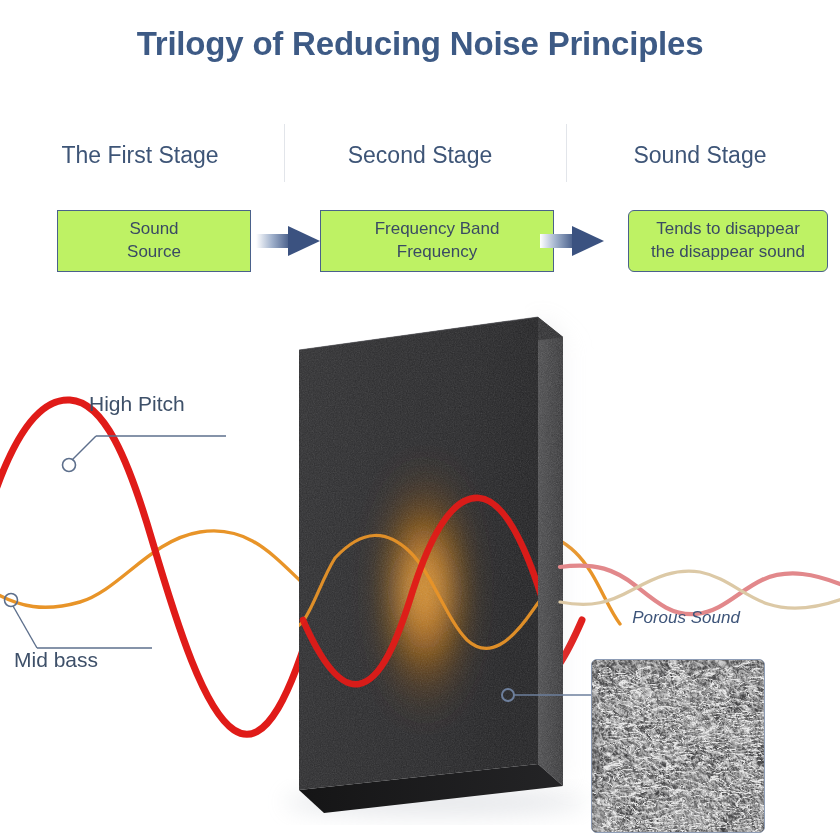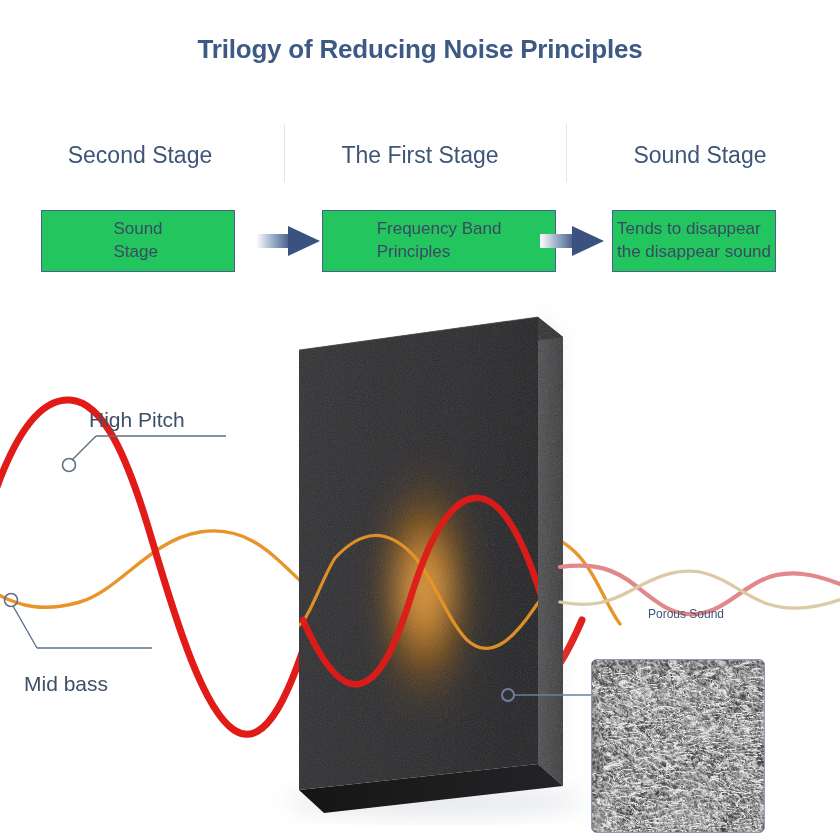--- a/index.html
+++ b/index.html
@@ -12,24 +12,24 @@
   #root {
     position: relative;
     width: 840px; height: 840px;
     background: #ffffff;
     overflow: hidden;
   }
 
   
   #title {
     position: absolute;
-    left: 0; top: 32px;
+    left: 0; top: 22px;
     width: 840px;
     text-align: center;
-    font-size: 26px;
+    font-size: 33px;
     font-weight: bold;
     line-height: 1.32;
     color: #3d5a85;
     letter-spacing: -0.2px;
   }
 
   
   #stages {
     position: absolute;
     left: 0; top: 132px;
@@ -58,31 +58,33 @@
   #flow {
     position: absolute;
     left: 0; top: 210px;
     width: 840px; height: 62px;
   }
   .fbox {
     position: absolute;
     top: 0;
     height: 62px;
     border: 1px solid #4a618b;
-    background: #22c55e;
+    background: #bef264;
     display: flex;
     align-items: center;
     justify-content: center;
+    text-align: center;
     font-size: 17px;
     line-height: 1.35;
     color: #3a4a63;
+    margin-left: 16px;
   }
   #fbox0 { left: 41px;  width: 194px; }
-  #fbox1 { left: 322px; width: 234px; }
-  #fbox2 { left: 612px; width: 164px; }
+  #fbox1 { left: 304px; width: 234px; }
+  #fbox2 { left: 612px; width: 200px; border-radius: 6px; }
 
   .arrow-wrap {
     position: absolute;
     top: 15px;
     width: 66px; height: 32px;
   }
   #arrow0 { left: 256px; }
   #arrow1 { left: 540px; }
 
   
@@ -93,30 +95,31 @@
   }
   #scene svg { position: absolute; left: 0; top: 0; }
 
   
   .anno {
     position: absolute;
     font-size: 21px;
     color: #3e5069;
     white-space: nowrap;
   }
-  #lbl-high { left: 89px;  top: 408px; }
-  #lbl-mid  { left: 24px;  top: 648px; margin-top: 24px; }
+  #lbl-high { left: 89px;  top: 392px; }
+  #lbl-mid  { left: 14px;  top: 648px; }
   #lbl-porous {
     position: absolute;
     left: 588px; top: 607px;
     width: 196px;
     text-align: center;
-    font-size: 12px;
+    font-size: 17px;
     line-height: 1.26;
     color: #3d5479;
+    font-style: italic;
   }
 
   
   #fiber {
     position: absolute;
     left: 591px; top: 659px;
     width: 174px; height: 174px;
     border: 1px solid #8d9cb5;
     border-radius: 6px;
     overflow: hidden;
@@ -125,53 +128,53 @@
   #fiber svg { display: block; }
 </style>
 </head>
 <body>
 
 <div id="root">
 
   <div id="title">Trilogy of Reducing Noise Principles</div>
 
   <div id="stages">
+    <div class="stage-cell">The First Stage</div>
     <div class="stage-cell">Second Stage</div>
-    <div class="stage-cell">The First Stage</div>
     <div class="stage-cell">Sound Stage</div>
   </div>
   <div class="stage-div" id="div1"></div>
   <div class="stage-div" id="div2"></div>
 
   <div id="flow">
     <div class="fbox" id="fbox0">
       <span>
         <span>Sound</span><br>
-        <span>Stage</span>
+        <span>Source</span>
       </span>
     </div>
 
     <div class="arrow-wrap" id="arrow0">
       <svg width="66" height="32" viewBox="0 0 66 32">
         <defs>
           <linearGradient id="agrad0" x1="0" y1="0" x2="1" y2="0">
             <stop offset="0%" stop-color="#ffffff"></stop>
             <stop offset="45%" stop-color="#9fb0cb"></stop>
             <stop offset="100%" stop-color="#3b5280"></stop>
           </linearGradient>
         </defs>
         <rect x="0" y="9" width="36" height="14" fill="url(#agrad0)"></rect>
         <polygon points="32,1 64,16 32,31" fill="#3b5280"></polygon>
       </svg>
     </div>
 
     <div class="fbox" id="fbox1">
       <span>
         <span>Frequency Band</span><br>
-        <span>Principles</span>
+        <span>Frequency</span>
       </span>
     </div>
 
     <div class="arrow-wrap" id="arrow1">
       <svg width="66" height="32" viewBox="0 0 66 32">
         <defs>
           <linearGradient id="agrad1" x1="0" y1="0" x2="1" y2="0">
             <stop offset="0%" stop-color="#ffffff"></stop>
             <stop offset="45%" stop-color="#9fb0cb"></stop>
             <stop offset="100%" stop-color="#3b5280"></stop>

